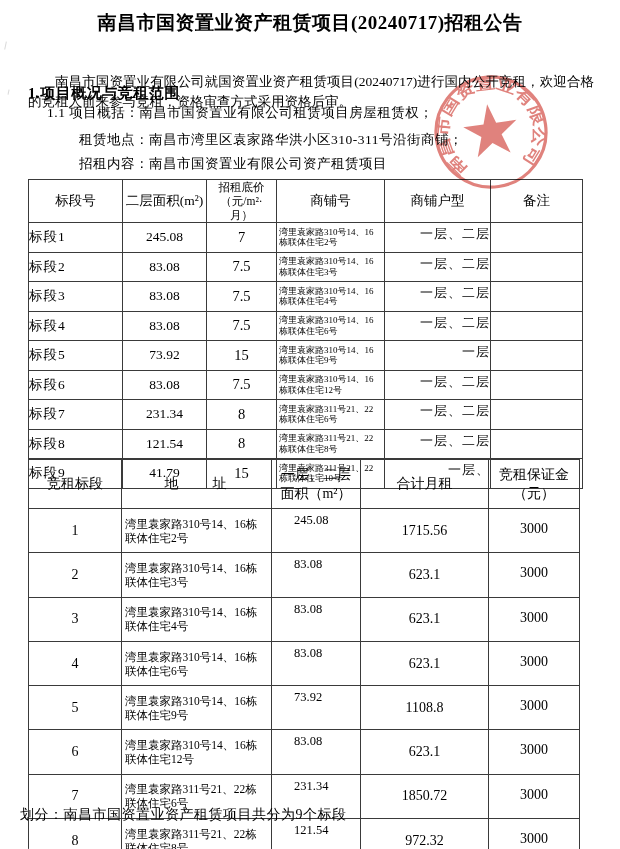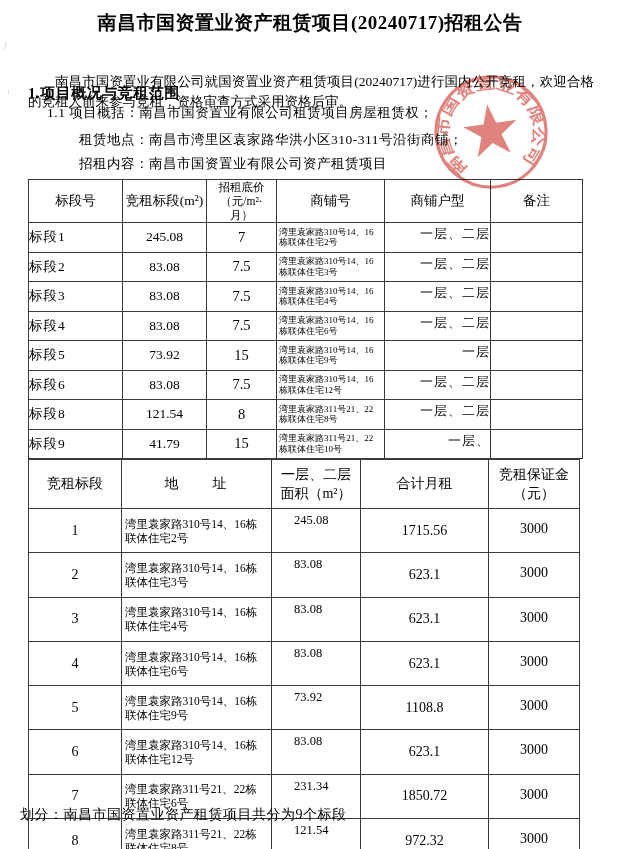--- a/index.html
+++ b/index.html
@@ -82,21 +82,21 @@
       <col style="width:94px">
         <col style="width:84px">
         <col style="width:70px">
       <col style="width:108px">
         <col style="width:106px">
         <col style="width:92px">
     </colgroup>
     <thead>
       <tr>
         <th>标段号</th>
-        <th>竞租标段(m²)</th>
+        <th>二层面积(m²)</th>
         <th>
             <div class="hdr-price">招租底价（元/m²·月）</div>
           </th>
         <th>商铺号</th>
         <th>商铺户型</th>
         <th>备注</th>
       </tr>
     </thead>
     <tbody>
 
@@ -147,20 +147,28 @@
 
         <tr>
           <td class="c-label">标段6</td>
           <td class="c-num">83.08</td>
           <td class="c-price">7.5</td>
           <td class="c-addr">湾里袁家路310号14、16栋联体住宅12号</td>
           <td class="c-type">一层、二层</td>
           <td class="c-note"></td>
         </tr>
 
+        <tr>
+          <td class="c-label">标段7</td>
+          <td class="c-num">231.34</td>
+          <td class="c-price">8</td>
+          <td class="c-addr">湾里袁家路311号21、22栋联体住宅6号</td>
+          <td class="c-type">一层、二层</td>
+          <td class="c-note"></td>
+        </tr>
 
         <tr>
           <td class="c-label">标段8</td>
           <td class="c-num">121.54</td>
           <td class="c-price">8</td>
           <td class="c-addr">湾里袁家路311号21、22栋联体住宅8号</td>
           <td class="c-type">一层、二层</td>
           <td class="c-note"></td>
         </tr>
 

